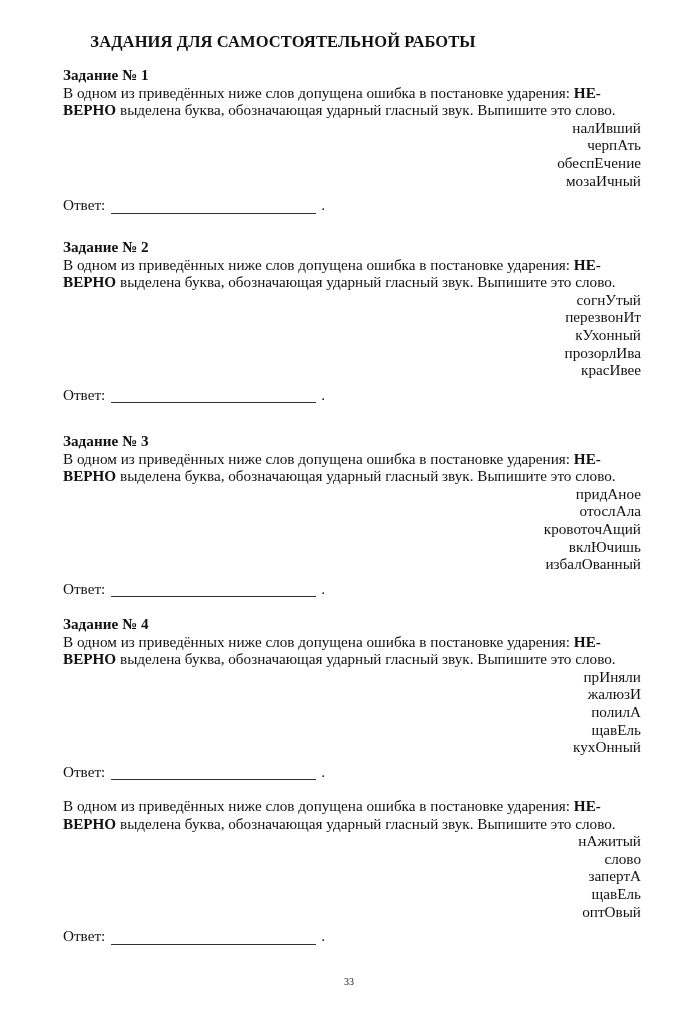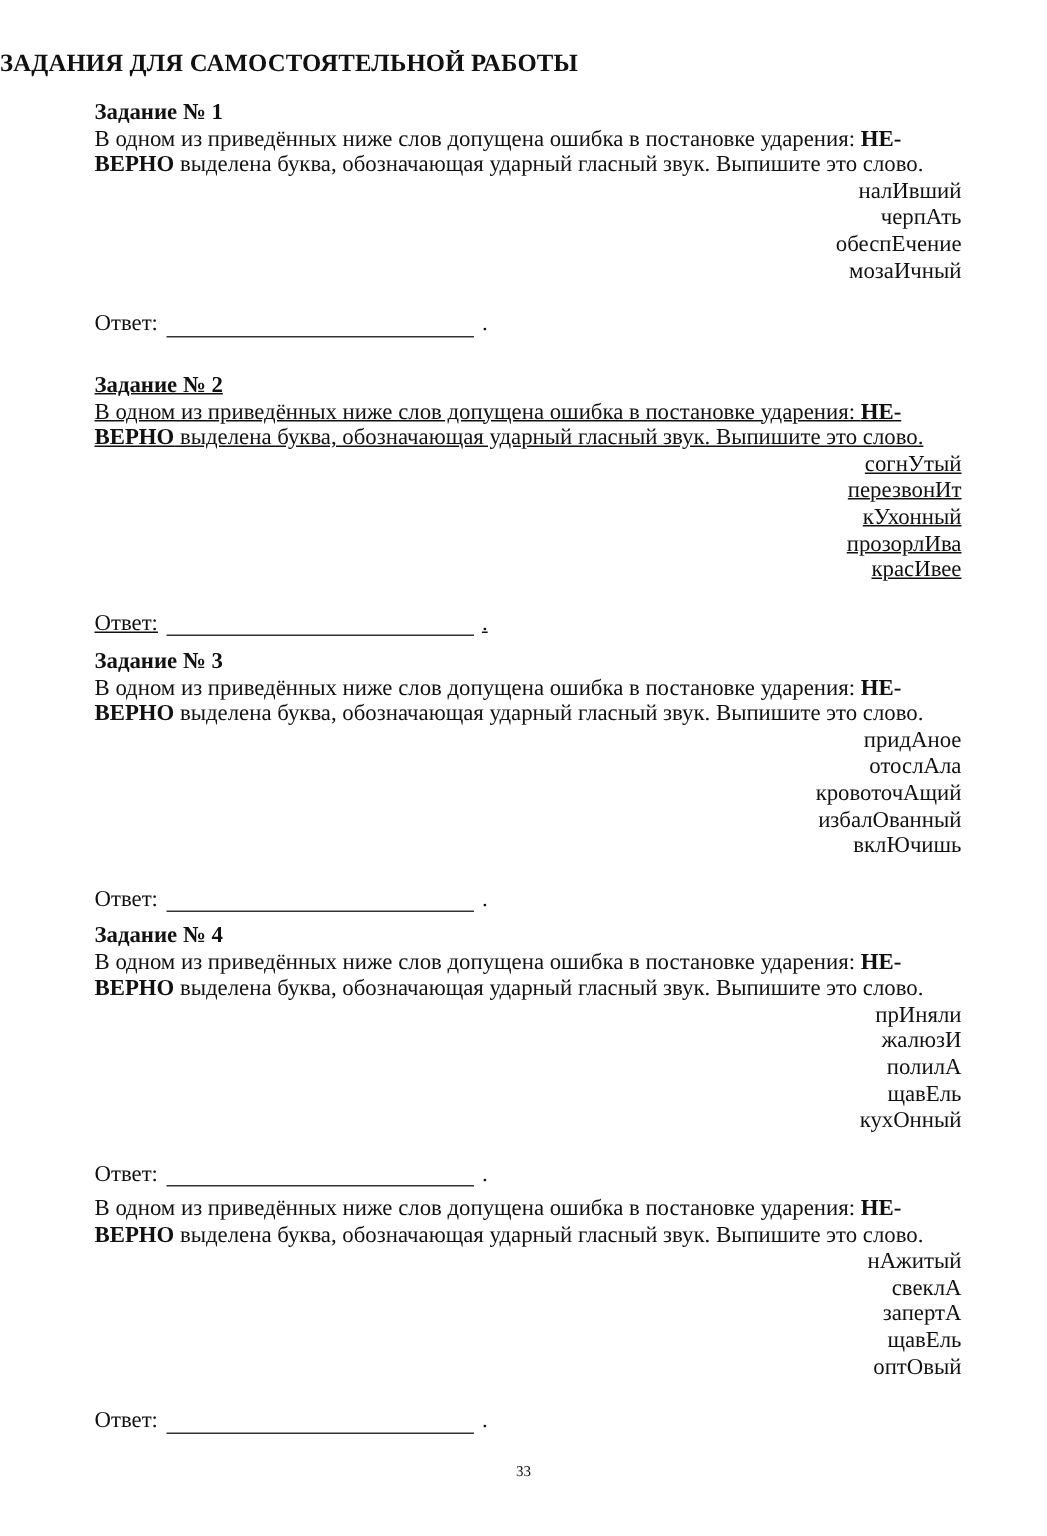--- a/index.html
+++ b/index.html
@@ -3,32 +3,32 @@
 <meta charset="utf-8">
 <style>
   html, body { margin: 0; padding: 0; background: #ffffff; }
   body {
     width: 698px; height: 1024px; position: relative; overflow: hidden;
     font-family: "Liberation Serif", "DejaVu Serif", serif;
     color: #111111;
   }
   .page-title {
     position: absolute; left: 0; width: 566px; top: 32px;
-    text-align: left; font-weight: bold; font-size: 16.5px;
+    text-align: center; font-weight: bold; font-size: 16.5px;
     letter-spacing: 0.1px;
   }
   .task {
     position: absolute; left: 63px; width: 578px;
     font-size: 15.2px; line-height: 17.6px;
   }
   .task-heading { font-weight: bold; }
   .task-text { text-align: justify; text-align-last: left; }
   .task-text b { font-weight: bold; }
   .word { display: block; text-align: right; }
-  .answer-row { margin-top: 18px; display: flex; align-items: flex-end; }
+  .answer-row { margin-top: 7px; display: flex; align-items: flex-end; }
   .answer-line {
     display: inline-block; width: 205px; height: 13px;
     border-bottom: 1px solid #333; margin-left: 6px; margin-right: 5px;
   }
   .page-number {
     position: absolute; left: 0; width: 698px; top: 976px;
     text-align: center; font-size: 10px;
   }
 </style>
 </head>
@@ -43,43 +43,43 @@
   <span class="word">черпАть</span>
   <span class="word">обеспЕчение</span>
   <span class="word">мозаИчный</span>
   <div class="answer-row">
     <span>Ответ:</span>
     <span class="answer-line"></span>
     <span>.</span>
   </div>
 </div>
 
-<div class="task" style="top:248px;text-decoration:underline;">
+<div class="task" style="top:238px;">
   <div class="task-heading">Задание № 2</div>
   <div class="task-text"><span>В одном из приведённых ниже слов допущена ошибка в постановке ударения: </span><b>НЕ-</b><br><b>ВЕРНО</b><span> выделена буква, обозначающая ударный гласный звук. Выпишите это слово.</span></div>
   <span class="word">согнУтый</span>
   <span class="word">перезвонИт</span>
   <span class="word">кУхонный</span>
   <span class="word">прозорлИва</span>
   <span class="word">красИвее</span>
   <div class="answer-row">
     <span>Ответ:</span>
     <span class="answer-line"></span>
     <span>.</span>
   </div>
 </div>
 
 <div class="task" style="top:432px;">
   <div class="task-heading">Задание № 3</div>
   <div class="task-text"><span>В одном из приведённых ниже слов допущена ошибка в постановке ударения: </span><b>НЕ-</b><br><b>ВЕРНО</b><span> выделена буква, обозначающая ударный гласный звук. Выпишите это слово.</span></div>
   <span class="word">придАное</span>
   <span class="word">отослАла</span>
   <span class="word">кровоточАщий</span>
+  <span class="word">вклЮчишь</span>
   <span class="word">избалОванный</span>
-  <span class="word">вклЮчишь</span>
   <div class="answer-row">
     <span>Ответ:</span>
     <span class="answer-line"></span>
     <span>.</span>
   </div>
 </div>
 
 <div class="task" style="top:615px;">
   <div class="task-heading">Задание № 4</div>
   <div class="task-text"><span>В одном из приведённых ниже слов допущена ошибка в постановке ударения: </span><b>НЕ-</b><br><b>ВЕРНО</b><span> выделена буква, обозначающая ударный гласный звук. Выпишите это слово.</span></div>
@@ -91,21 +91,21 @@
   <div class="answer-row">
     <span>Ответ:</span>
     <span class="answer-line"></span>
     <span>.</span>
   </div>
 </div>
 
 <div class="task" style="top:797px;">
   <div class="task-text"><span>В одном из приведённых ниже слов допущена ошибка в постановке ударения: </span><b>НЕ-</b><br><b>ВЕРНО</b><span> выделена буква, обозначающая ударный гласный звук. Выпишите это слово.</span></div>
   <span class="word">нАжитый</span>
-  <span class="word">свеклА</span>
+  <span class="word">слово</span>
   <span class="word">запертА</span>
   <span class="word">щавЕль</span>
   <span class="word">оптОвый</span>
   <div class="answer-row">
     <span>Ответ:</span>
     <span class="answer-line"></span>
     <span>.</span>
   </div>
 </div>
 

